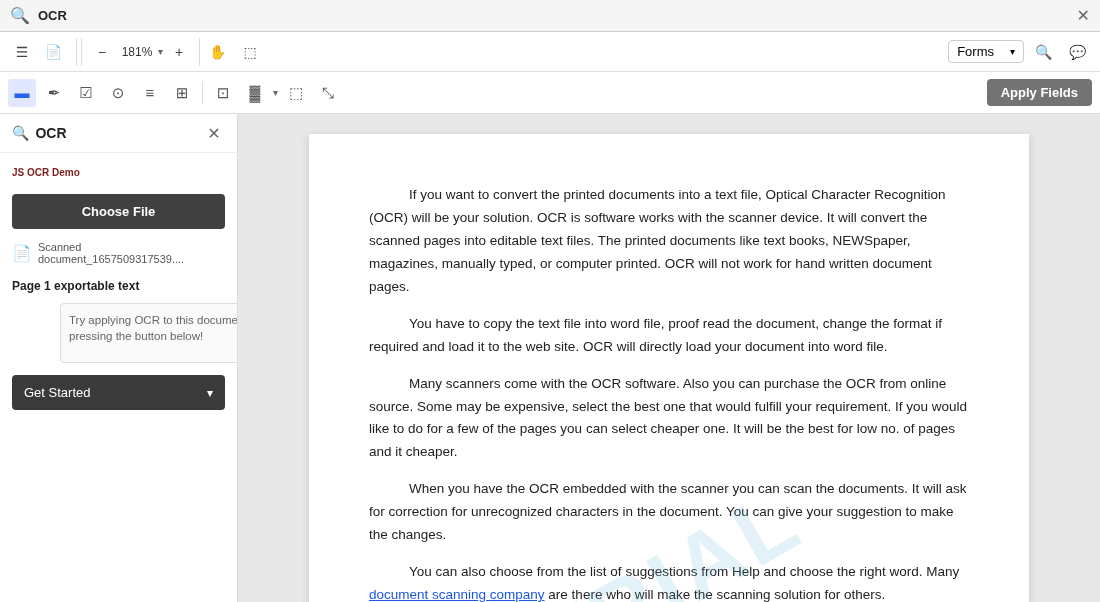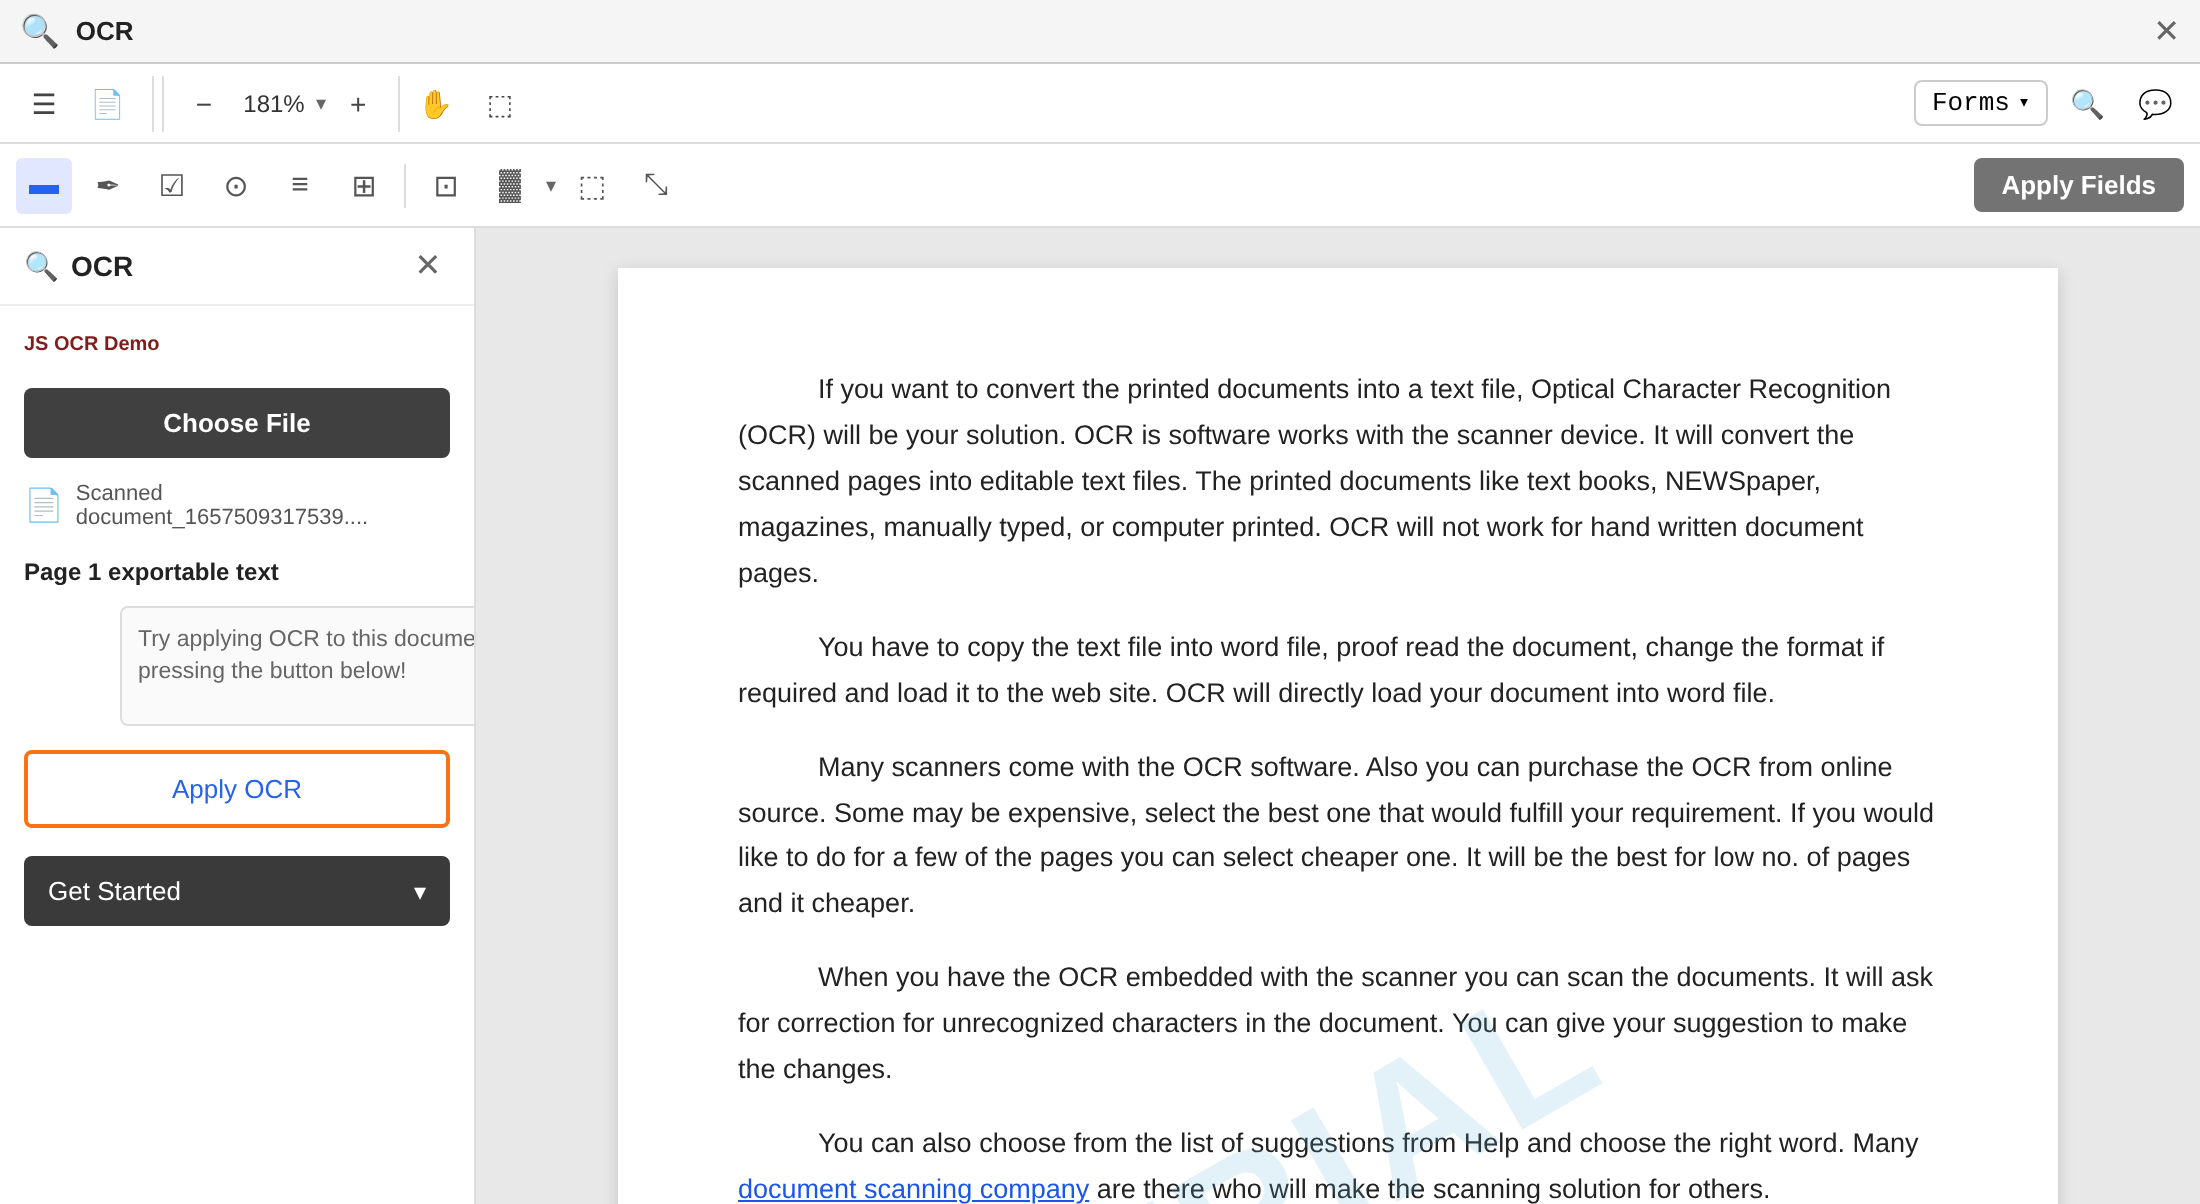--- a/index.html
+++ b/index.html
@@ -45,28 +45,27 @@
     }
     .zoom-label {
       font-size: 12px;
       color: #333;
       min-width: 38px;
       text-align: center;
     }
     .forms-dropdown {
       display: flex;
       align-items: center;
-      gap: 4px;
+      gap: 16px;
       border: 1px solid #ccc;
       border-radius: 4px;
       padding: 3px 8px;
       font-size: 13px;
       cursor: pointer;
       background: #fff;
-      font-family: Liberation Mono, monospace;
     }
 
     
     .second-toolbar {
       height: 42px;
       background: #fff;
       border-bottom: 1px solid #ddd;
       display: flex;
       align-items: center;
       padding: 0 8px;
@@ -342,21 +341,20 @@
       <div class="sidebar-app-title">JS OCR Demo</div>
       <button class="choose-file-btn">Choose File</button>
       <div class="file-info">
         <span class="file-icon">📄</span>
         <span>Scanned document_1657509317539....</span>
       </div>
       <div class="section-label">Page 1 exportable text</div>
       <div class="text-box">
         <span>Try applying OCR to this document by pressing the button below!</span>
       </div>
-      <button class="apply-ocr-btn">Apply OCR</button>
       <div class="get-started-bar">
         <span>Get Started</span>
         <span style="font-size:12px;">▾</span>
       </div>
     </div>
   </div>
 
   <div class="pdf-viewer">
     <div class="pdf-page">
       <div class="watermark">TRIAL</div>

